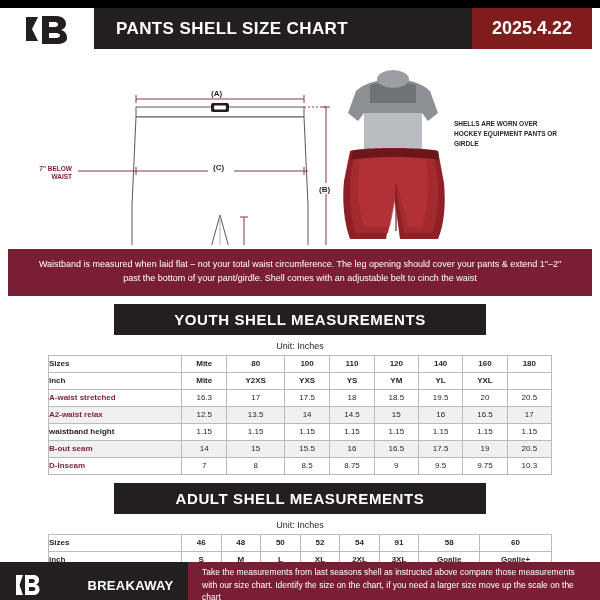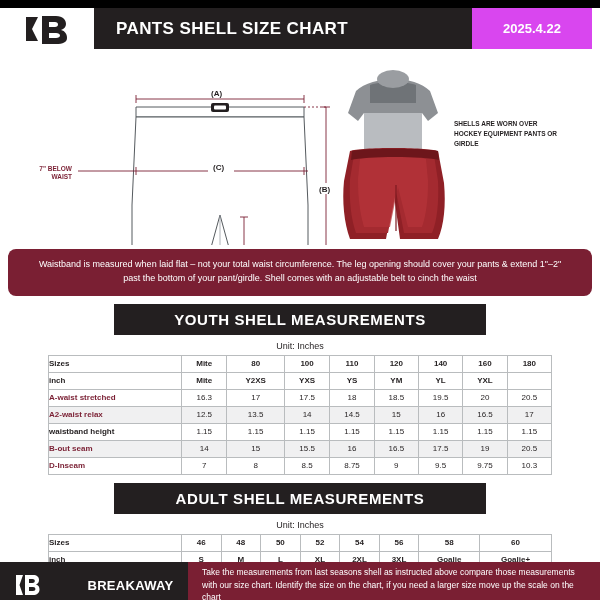--- a/index.html
+++ b/index.html
@@ -19,40 +19,40 @@
   .logo-box{
     width:86px;display:flex;align-items:center;justify-content:center;
     background:#ffffff;
   }
   .title-box{
     flex:1;background:#231f20;color:#ffffff;display:flex;align-items:center;
     padding-left:22px;
   }
   .title-box .t{font-size:17px;letter-spacing:.4px;font-weight:bold;}
   .date-box{
-    width:120px;background:#d946ef;color:#ffffff;display:flex;align-items:center;
-    justify-content:center;font-size:13px;font-weight:bold;
+    width:120px;background:#7f1d1d;color:#ffffff;display:flex;align-items:center;
+    justify-content:center;font-size:18px;font-weight:bold;
   }
   
   .illus{
     position:relative;height:190px;margin:6px 8px 0 8px;background:#ffffff;
   }
   .note-left{
     position:absolute;left:4px;top:110px;width:60px;font-size:6.5px;
     color:#7a1f33;font-weight:bold;line-height:1.25;text-align:right;
   }
   .note-right{
     position:absolute;left:446px;top:64px;width:110px;font-size:6.5px;
     color:#231f20;font-weight:bold;line-height:1.5;
   }
   .svgwrap{position:absolute;left:0;top:0;}
   
   .band{
     margin:4px 8px 6px 8px;background:#7a1f33;color:#ffffff;text-align:center;
-    padding:9px 26px 10px 26px;font-size:9px;line-height:1.55;border-radius:8px;
+    padding:9px 26px 10px 26px;font-size:9px;line-height:1.55;
   }
   
   .section{
     margin:8px auto 0 auto;background:#231f20;color:#ffffff;width:340px;
     text-align:center;padding:7px 16px;font-size:15px;font-weight:bold;
     letter-spacing:.6px;
   }
   .unit{
     text-align:center;font-size:9px;margin:6px 0 4px 0;color:#231f20;
   }
@@ -265,21 +265,21 @@
 
   <table>
     <tbody>
       <tr>
         <th class="rowlabel">Sizes</th>
         <th>46</th>
         <th>48</th>
         <th>50</th>
         <th>52</th>
         <th>54</th>
-        <th>56</th>
+        <th>91</th>
         <th>58</th>
         <th>60</th>
       </tr>
       <tr>
         <th class="rowlabel">inch</th>
         <th>S</th>
         <th>M</th>
         <th>L</th>
         <th>XL</th>
         <th>2XL</th>

